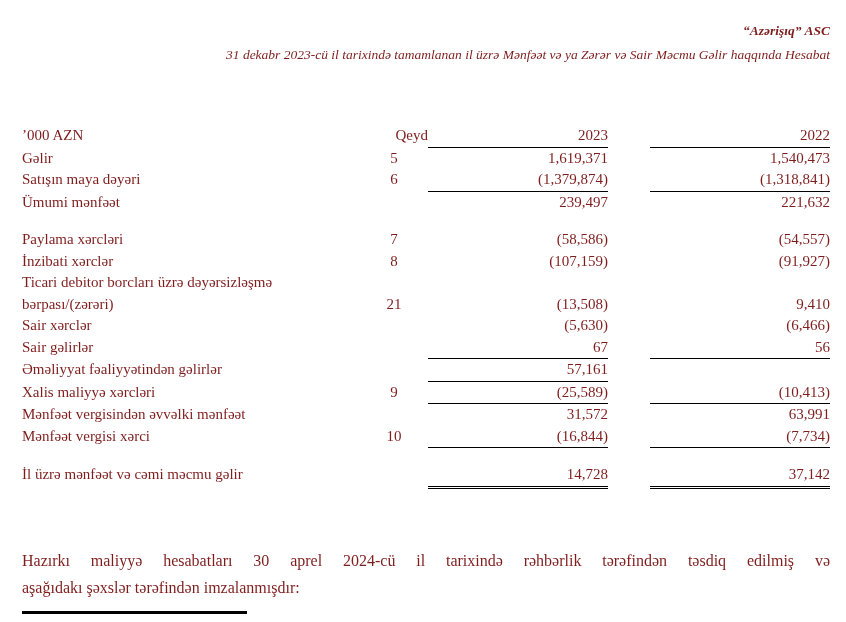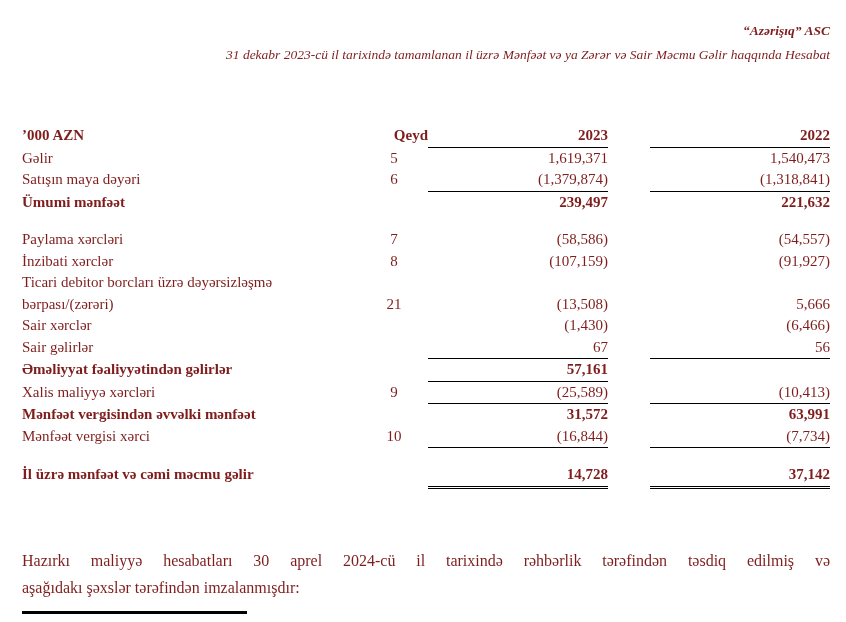--- a/index.html
+++ b/index.html
@@ -7,21 +7,21 @@
     position:relative;width:846px;height:622px;background:#ffffff;
     font-family:"Liberation Serif","DejaVu Serif",serif;color:#7f1d1d;overflow:hidden;
   }
   .doc-header{position:absolute;top:23px;left:22px;right:16px;text-align:right;}
   .company{font-weight:bold;font-style:italic;font-size:13.5px;line-height:16px;}
   .subtitle{font-style:italic;font-size:13.5px;line-height:16px;margin-top:8px;}
 
   .fin-table{position:absolute;top:125px;left:22px;width:808px;}
   .trow{display:grid;grid-template-columns:338px 68px 180px 42px 180px;
         font-size:15px;line-height:21.5px;}
-  .trow.b{font-weight:bold;}
+  .trow.b{font-weight:normal;}
   .c-label{text-align:left;}
   .c-note{text-align:center;}
   .c-gap{}
   .c-val{text-align:right;}
   .u{border-bottom:1.5px solid #000;}
   .dd{border-bottom:3px double #000;}
   .sp{height:16px;}
   .hdr .c-note{text-align:right;}
 
   .approval{position:absolute;left:22px;top:547px;width:808px;
@@ -89,26 +89,26 @@
           <div class="c-note"></div>
           <div class="c-val"></div>
           <div class="c-gap"></div>
           <div class="c-val"></div>
         </div>
         <div class="trow">
           <div class="c-label">bərpası/(zərəri)</div>
           <div class="c-note">21</div>
           <div class="c-val">(13,508)</div>
           <div class="c-gap"></div>
-          <div class="c-val">5,666</div>
+          <div class="c-val">9,410</div>
         </div>
         <div class="trow">
           <div class="c-label">Sair xərclər</div>
           <div class="c-note"></div>
-          <div class="c-val">(1,430)</div>
+          <div class="c-val">(5,630)</div>
           <div class="c-gap"></div>
           <div class="c-val">(6,466)</div>
         </div>
         <div class="trow">
           <div class="c-label">Sair gəlirlər</div>
           <div class="c-note"></div>
           <div class="c-val u">67</div>
           <div class="c-gap"></div>
           <div class="c-val u">56</div>
         </div>

